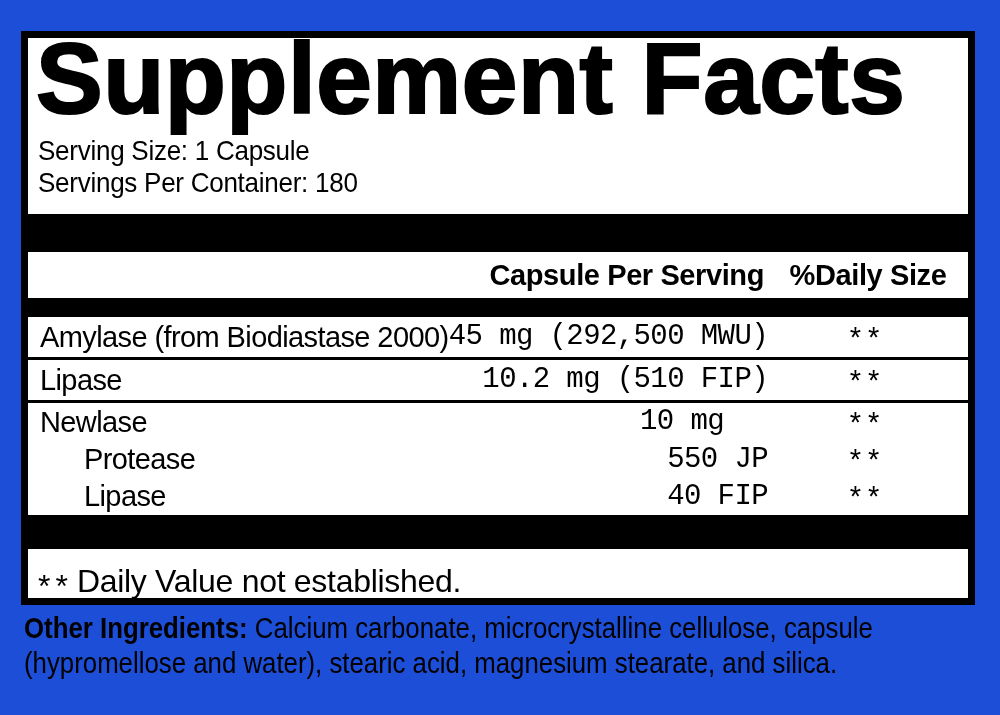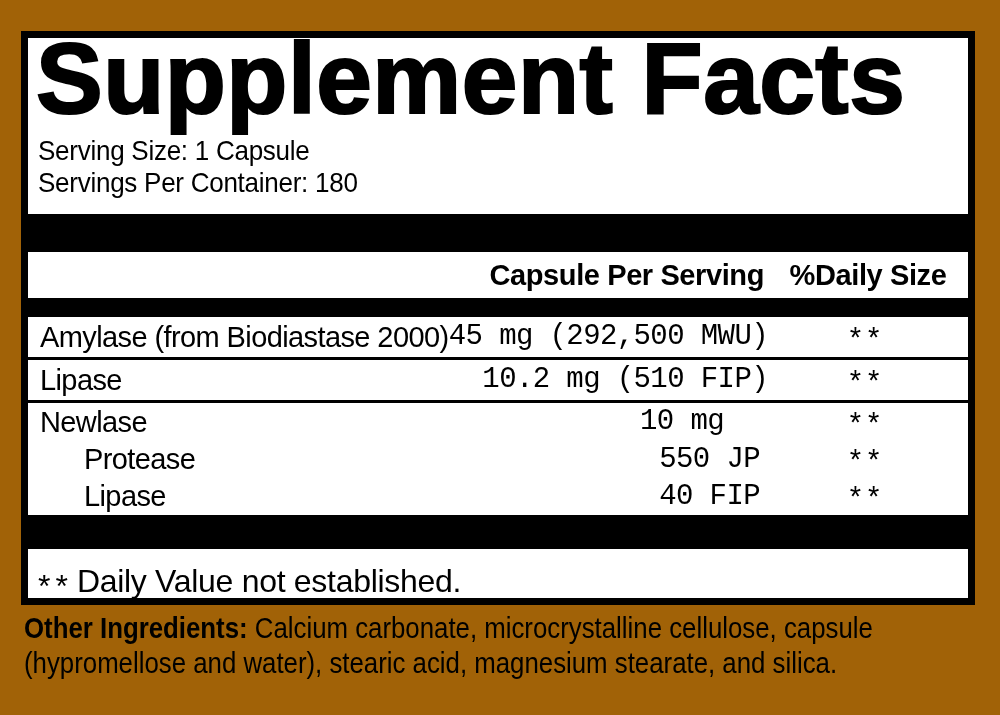--- a/index.html
+++ b/index.html
@@ -4,21 +4,21 @@
 <style>
   html, body { margin: 0; padding: 0; }
   body {
     width: 1000px; height: 715px;
     background: #ffffff;
     color: #000000;
     font-family: "Liberation Sans", "DejaVu Sans", sans-serif;
     overflow: hidden;
     position: relative;
   }
-  .page { position: absolute; inset: 0; background: #a16207; }
+  .page { position: absolute; inset: 0; background: #1d4ed8; }
 
   
   .box {
     position: absolute;
     left: 21px; top: 31px;
     width: 940px; height: 560px;
     border: 7px solid #000000;
     background: #ffffff;
   }
   .title {
@@ -50,21 +50,21 @@
     font-weight: bold; font-size: 29px; line-height: 46px;
     letter-spacing: -0.4px;
   }
   .h-amount { flex: 1; text-align: right; padding-right: 4px; white-space: nowrap; }
   .h-dv { width: 200px; text-align: center; white-space: nowrap; }
 
   .rows { position: absolute; left: 0; right: 0; top: 279px; }
   .row { display: flex; font-size: 29px; letter-spacing: -0.6px; }
   .row-h40 { height: 40px; line-height: 40px; }
   .row-h38 { height: 38px; line-height: 38px; gap: 44px; }
-  .row-h37 { height: 37px; line-height: 37px; gap: 8px; }
+  .row-h37 { height: 37px; line-height: 37px; }
   .cell-name { flex: 1; padding-left: 12px; white-space: nowrap; }
   .row.indent .cell-name { padding-left: 56px; }
   .cell-amount { text-align: center; white-space: nowrap; font-family: Liberation Mono, monospace; }
   .cell-dv { width: 200px; text-align: center; letter-spacing: 7px; white-space: nowrap; }
   .sep { height: 3px; background: #000000; }
 
   .footnote {
     position: absolute; left: 10px; top: 511px; height: 59px;
     font-size: 32px; line-height: 48px; letter-spacing: -0.3px;
     white-space: nowrap;

